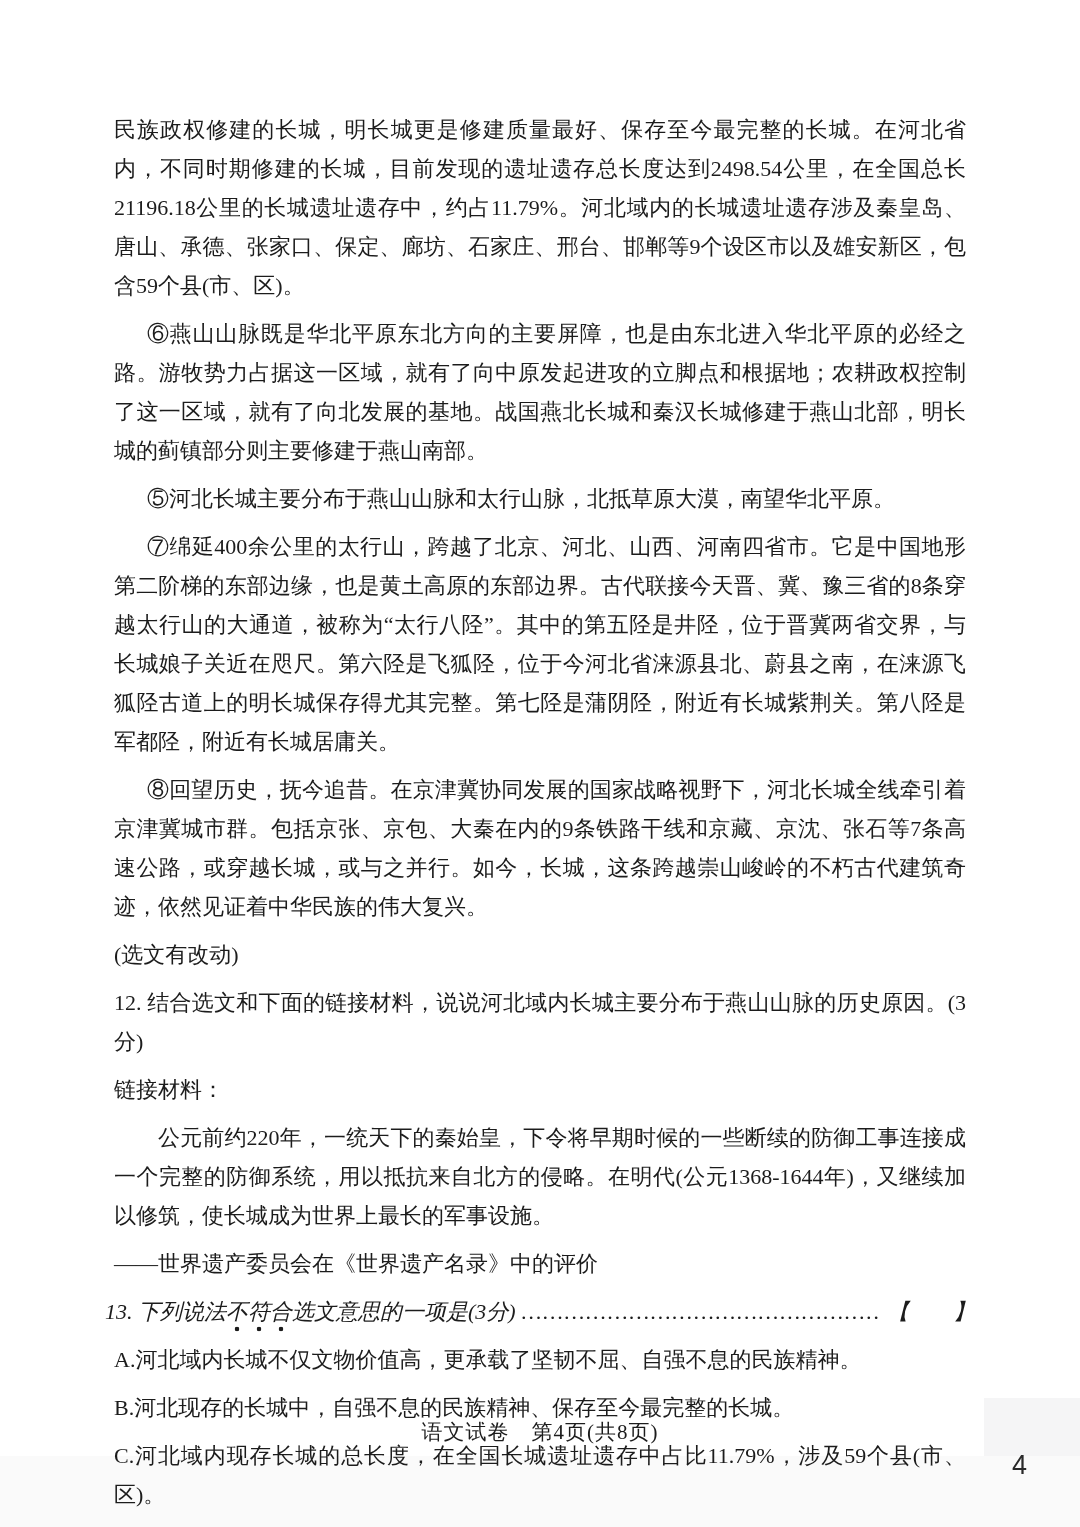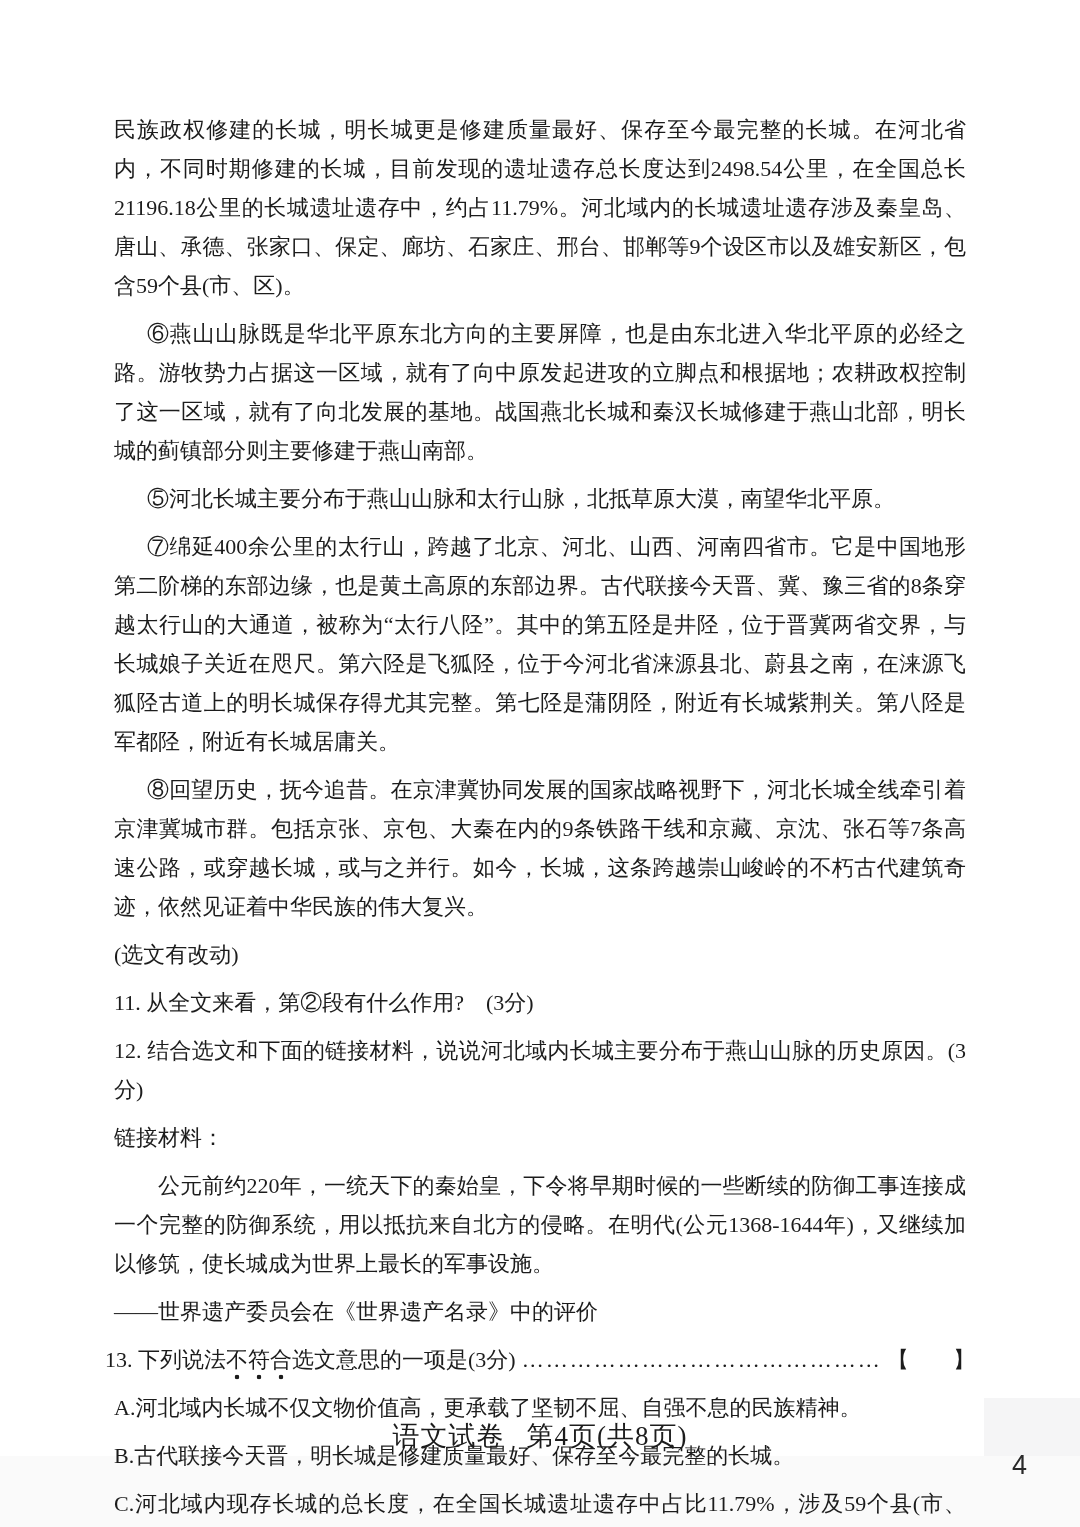--- a/index.html
+++ b/index.html
@@ -26,38 +26,38 @@
     font-size: 22px; line-height: 39px;
     text-align: justify;
   }
   .content p { margin: 9px; }
   .indent { text-indent: 1.5em; }
   .source-note { }
   .q-line { }
   .link-label { margin-left: 28px; }
   .quote { margin-left: 42px; text-indent: 2em; }
   .attribution { text-align: left; }
-  .q13-row { display: flex; align-items: flex-end; }
+  .q13-row { display: flex; align-items: flex-end; font-style: italic; }
   .q13-text { white-space: nowrap; }
   .q13-leader {
     flex: 1; overflow: hidden; white-space: nowrap;
     margin: 0 6px; letter-spacing: 2px;
   }
   .q13-bracket { white-space: nowrap; }
   .emph {
     background-image: radial-gradient(circle, #1c1c1c 2px, rgba(0,0,0,0) 2.6px);
     background-size: 1em 6px;
     background-repeat: repeat-x;
     background-position: center bottom;
     padding-bottom: 8px;
   }
   .option { margin-left: 40px; }
   .footer {
     position: absolute; left: 0; top: 1418px; width: 1080px;
-    text-align: center; font-size: 27px;
+    text-align: center; font-size: 21px;
     letter-spacing: 1px;
   }
   .footer .doc-label { margin-right: 22px; }
   .corner-num {
     position: absolute; left: 1012px; top: 1450px;
     font-size: 27px;
     font-family: "Liberation Sans", "DejaVu Sans", sans-serif;
     color: #2a2a2a;
   }
 </style>
@@ -74,38 +74,37 @@
   <p class="indent">⑥燕山山脉既是华北平原东北方向的主要屏障，也是由东北进入华北平原的必经之路。游牧势力占据这一区域，就有了向中原发起进攻的立脚点和根据地；农耕政权控制了这一区域，就有了向北发展的基地。战国燕北长城和秦汉长城修建于燕山北部，明长城的蓟镇部分则主要修建于燕山南部。</p>
 
   <p class="indent">⑤河北长城主要分布于燕山山脉和太行山脉，北抵草原大漠，南望华北平原。</p>
 
   <p class="indent">⑦绵延400余公里的太行山，跨越了北京、河北、山西、河南四省市。它是中国地形第二阶梯的东部边缘，也是黄土高原的东部边界。古代联接今天晋、冀、豫三省的8条穿越太行山的大通道，被称为“太行八陉”。其中的第五陉是井陉，位于晋冀两省交界，与长城娘子关近在咫尺。第六陉是飞狐陉，位于今河北省涞源县北、蔚县之南，在涞源飞狐陉古道上的明长城保存得尤其完整。第七陉是蒲阴陉，附近有长城紫荆关。第八陉是军都陉，附近有长城居庸关。</p>
 
   <p class="indent">⑧回望历史，抚今追昔。在京津冀协同发展的国家战略视野下，河北长城全线牵引着京津冀城市群。包括京张、京包、大秦在内的9条铁路干线和京藏、京沈、张石等7条高速公路，或穿越长城，或与之并行。如今，长城，这条跨越崇山峻岭的不朽古代建筑奇迹，依然见证着中华民族的伟大复兴。</p>
 
   <p class="source-note">(选文有改动)</p>
 
-  <p class="q-line">11. 从全文来看，第②段有什么作用?　(3分)</p>
 
   <p class="q-line">12. 结合选文和下面的链接材料，说说河北域内长城主要分布于燕山山脉的历史原因。(3分)</p>
 
   <p class="link-label">链接材料：</p>
 
   <p class="quote">公元前约220年，一统天下的秦始皇，下令将早期时候的一些断续的防御工事连接成一个完整的防御系统，用以抵抗来自北方的侵略。在明代(公元1368-1644年)，又继续加以修筑，使长城成为世界上最长的军事设施。</p>
 
   <p class="attribution">——世界遗产委员会在《世界遗产名录》中的评价</p>
 
   <div class="q13-row">
     <span class="q13-text"><span>13. 下列说法</span><span class="emph">不符合</span><span>选文意思的一项是(3分)</span></span>
     <span class="q13-leader">…………………………………………………………………………………………</span>
     <span class="q13-bracket">【　　】</span>
   </div>
 
   <p class="option">A.河北域内长城不仅文物价值高，更承载了坚韧不屈、自强不息的民族精神。</p>
-  <p class="option">B.古代联接今天晋，明长城是修建质量最好、保存至今最完整的长城。</p>
+  <p class="option">B.河北现存的长城中，自强不息的民族精神、保存至今最完整的长城。</p>
   <p class="option">C.河北域内现存长城的总长度，在全国长城遗址遗存中占比11.79%，涉及59个县(市、区)。</p>
 
 </div>
 
 <div class="footer">
   <span class="doc-label">语文试卷</span><span>第4页(共8页)</span>
 </div>
 
 <div class="corner-num">4</div>
 

